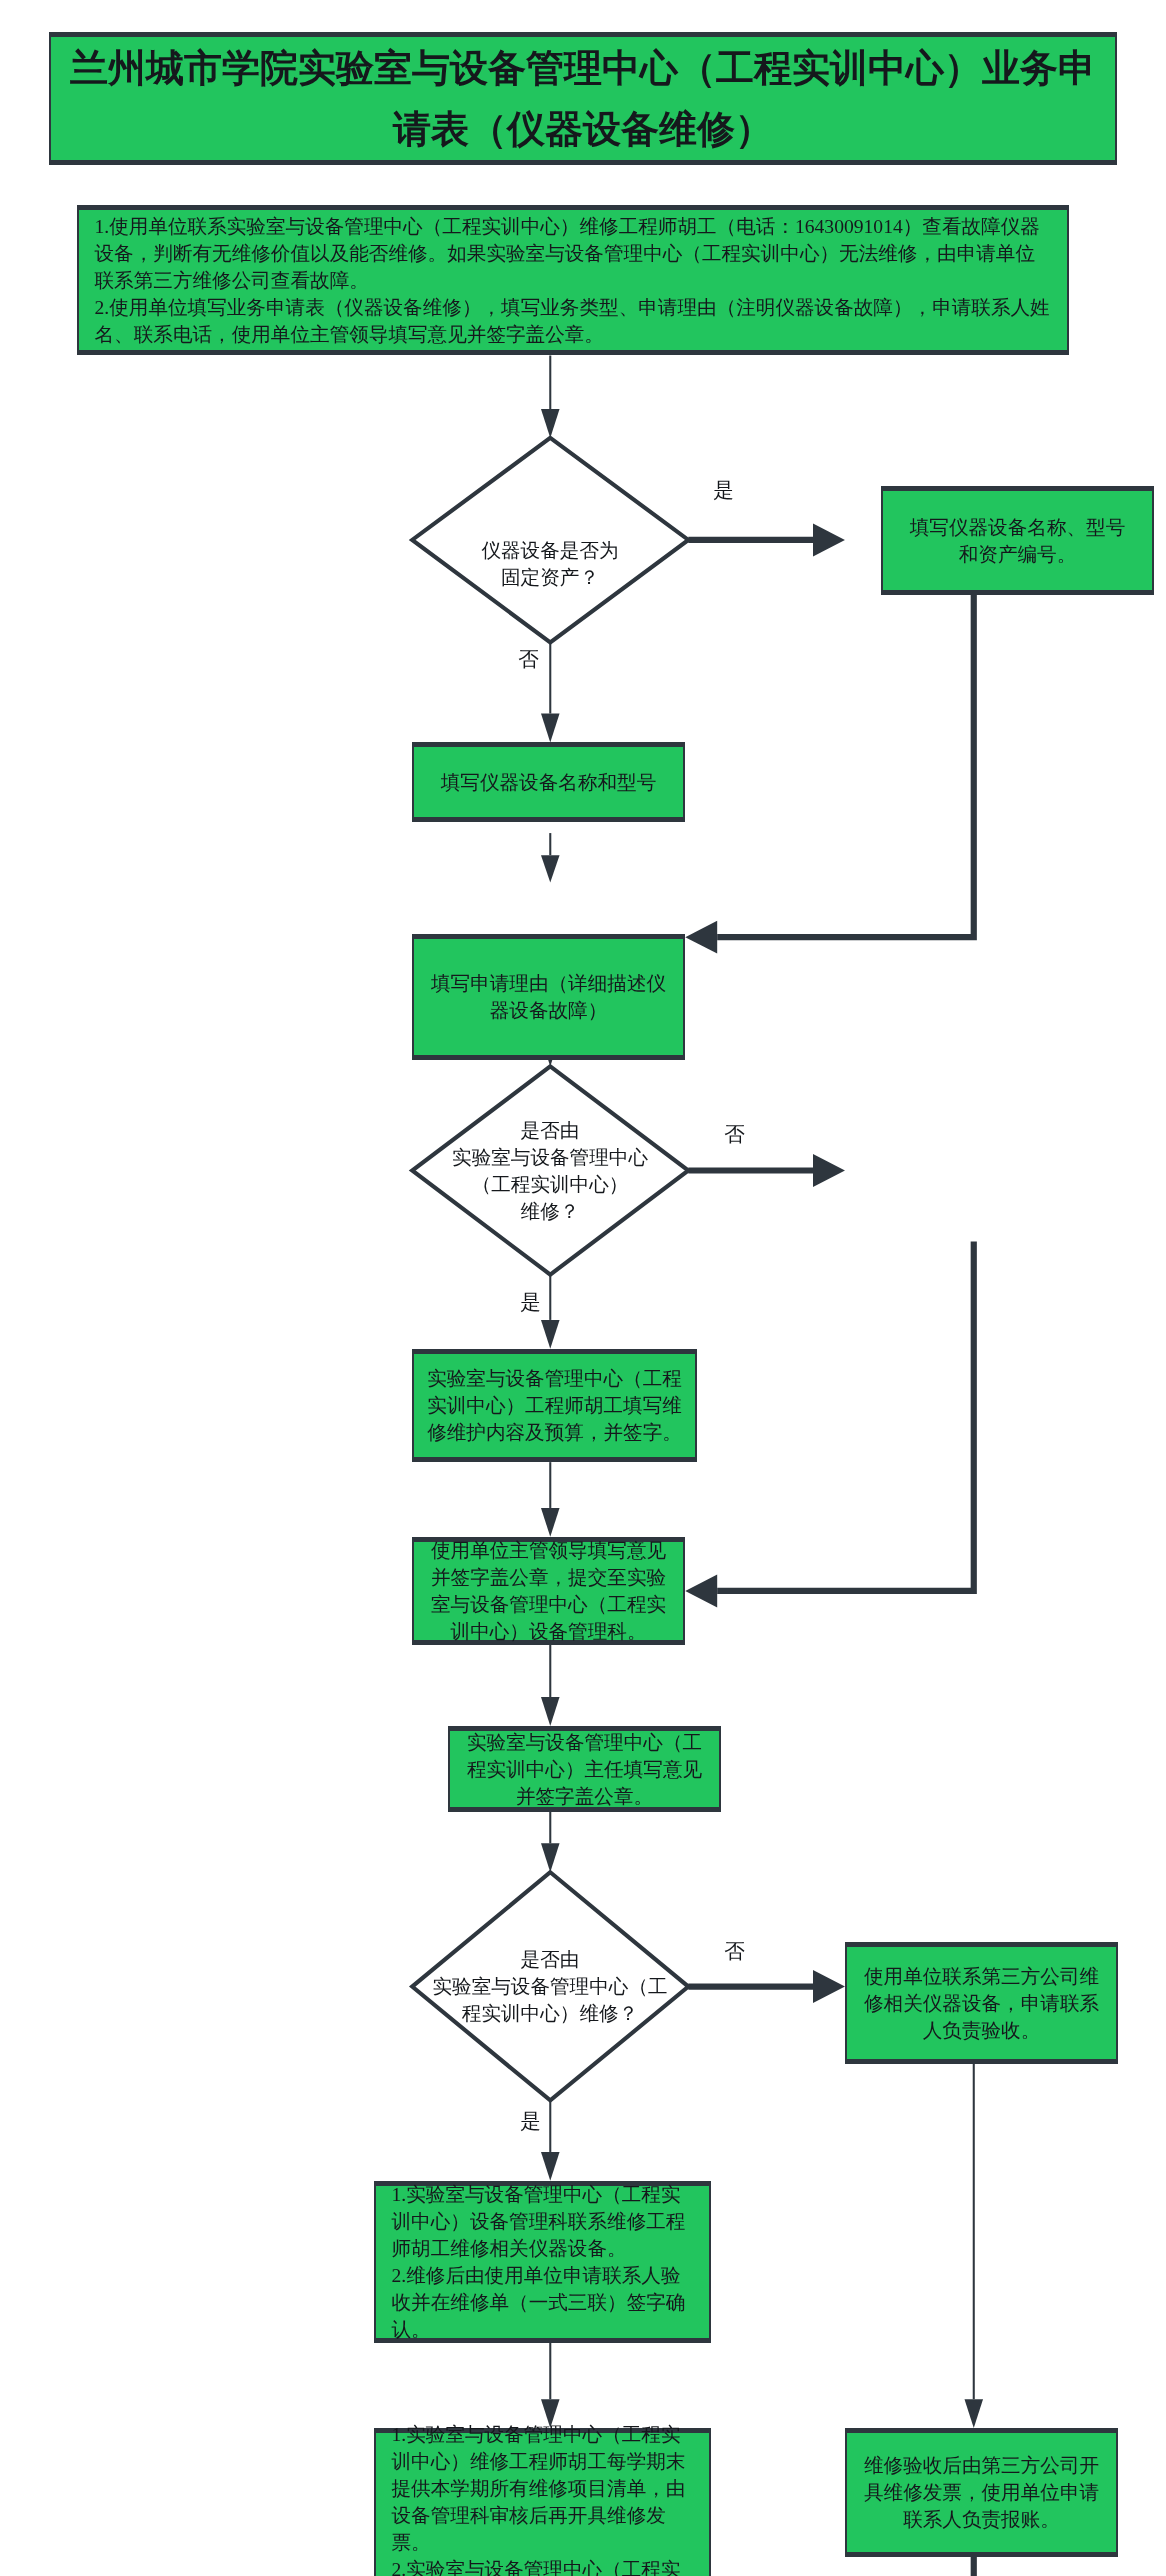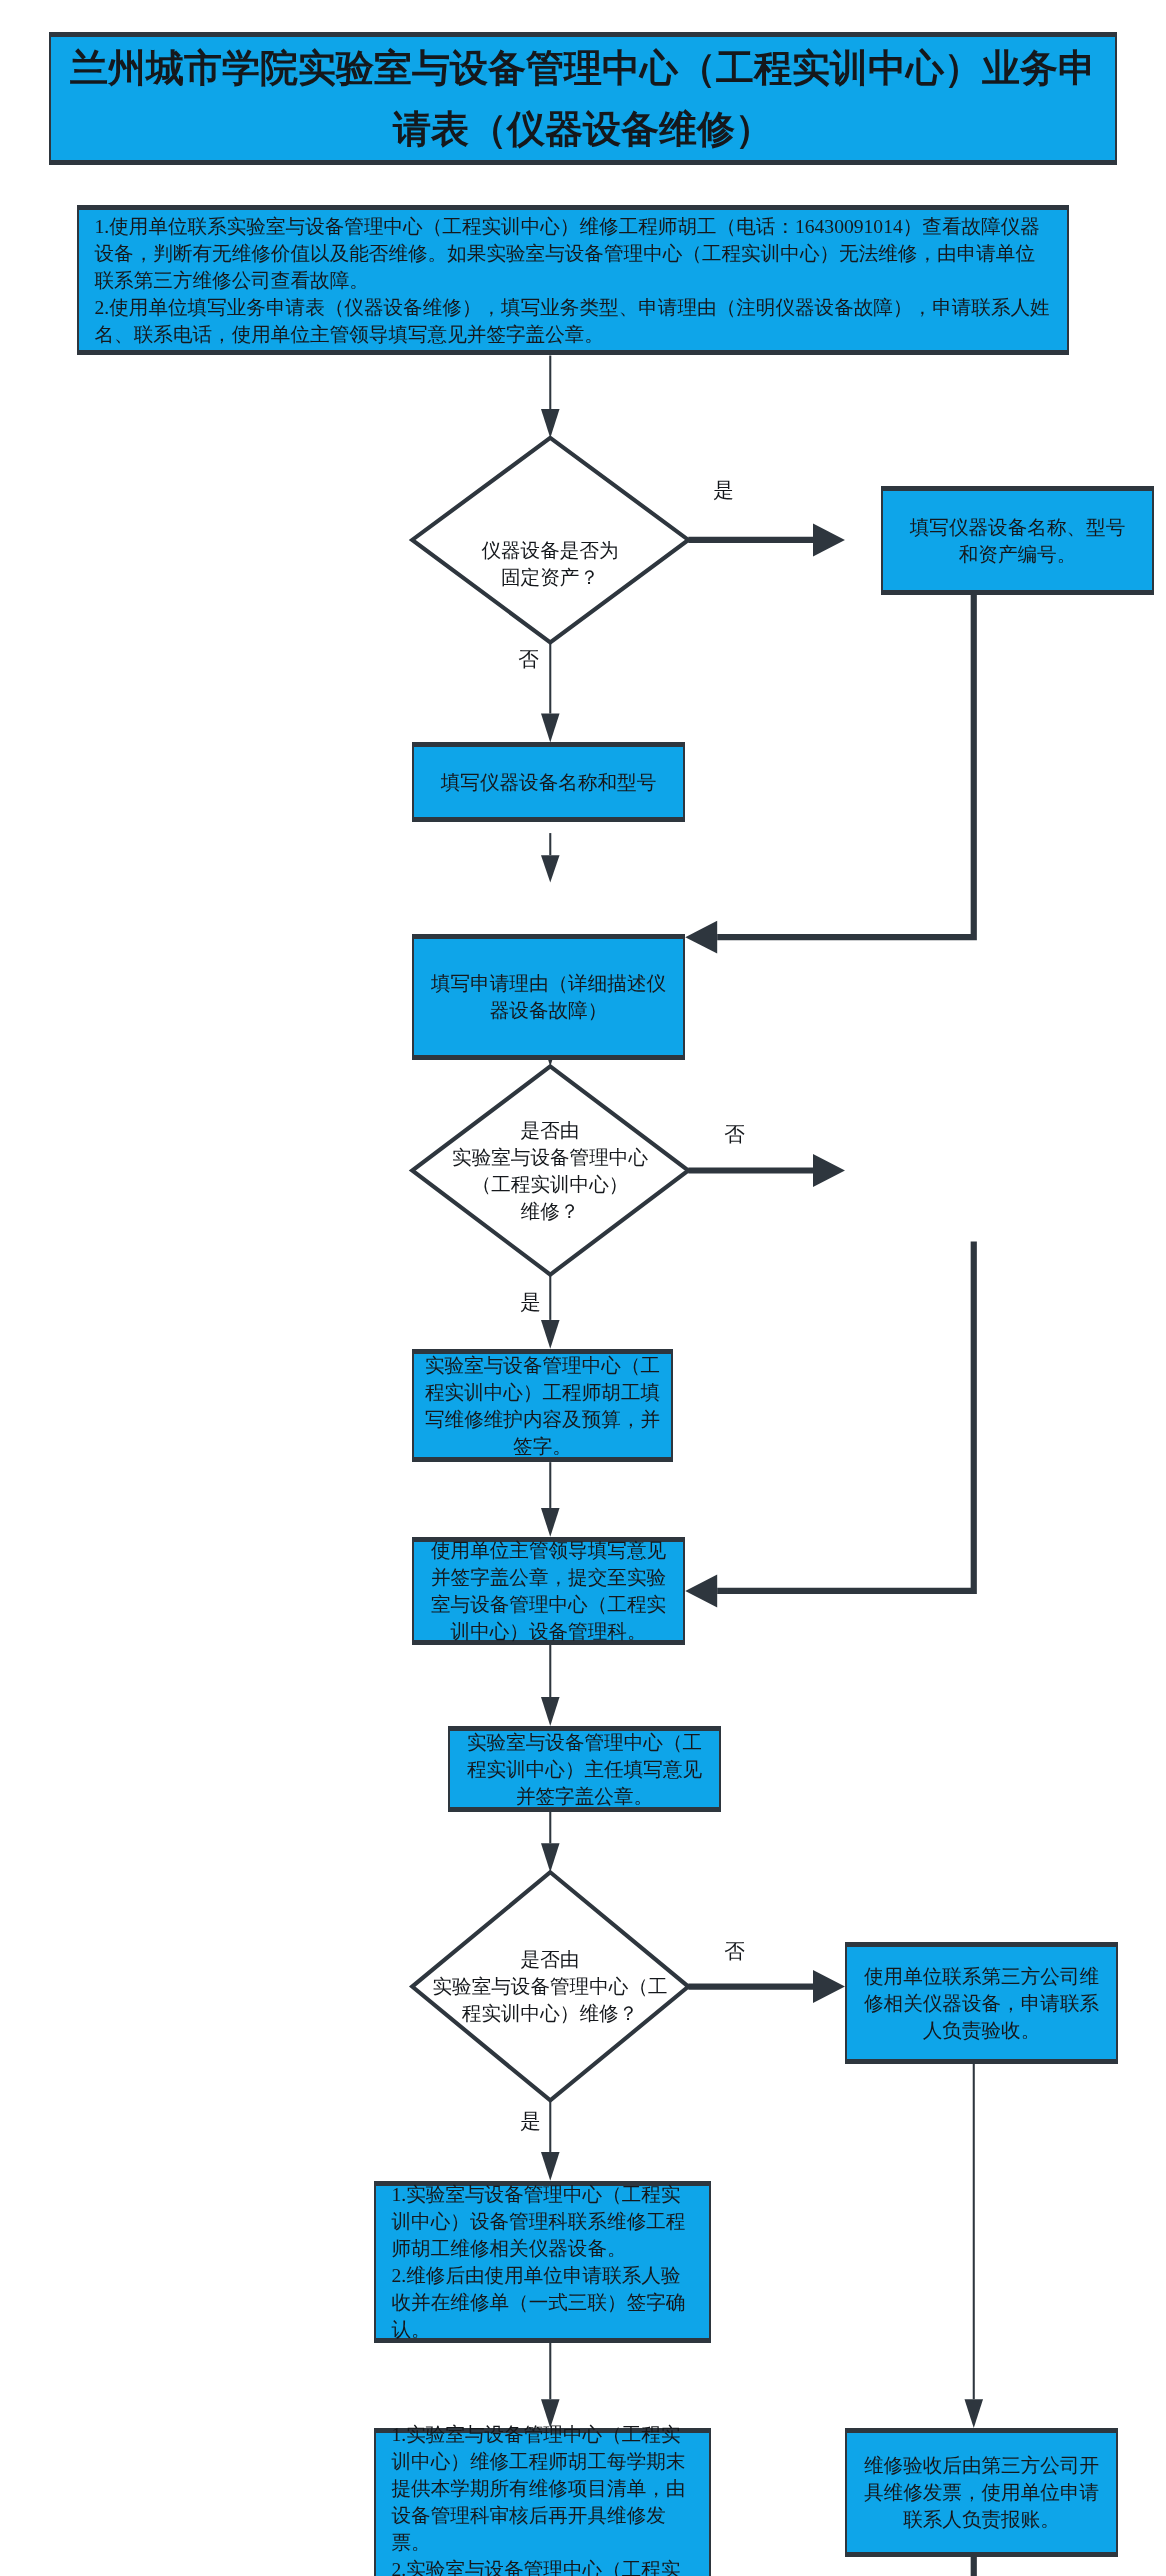--- a/index.html
+++ b/index.html
@@ -7,21 +7,21 @@
   #canvas {
     position:relative; width:1167px; height:2967px; background:var(--bg);
     font-family:"Liberation Serif","DejaVu Serif",serif; color:var(--text); overflow:hidden;
   }
   #shapes { position:absolute; left:0; top:0; z-index:1; }
   .cline { stroke:var(--stroke); stroke-width:4; fill:none; }
   .thick { stroke-width:12; }
   .chead { fill:var(--stroke); stroke:none; }
   .dshape { fill:#ffffff; stroke:var(--stroke); stroke-width:8; }
   .node {
-    position:absolute; z-index:2; box-sizing:border-box; background:#0ea5e9;
+    position:absolute; z-index:2; box-sizing:border-box; background:#22c55e;
     border:2.6px solid var(--stroke); border-top-width:5.7px; border-bottom-width:5.7px;
     display:flex; align-items:center; justify-content:center;
     font-size:19.6px; line-height:27px; color:var(--text);
   }
   .node .txt { white-space:pre-line; }
   .center { text-align:center; padding:3.1px 10.3px; }
   .listbox { text-align:left; padding:5.2px 15.5px; }
   .dtext {
     position:absolute; z-index:2; display:flex; align-items:center; justify-content:center;
     text-align:center; font-size:19.6px; line-height:27px; white-space:pre-line; background:transparent;
@@ -29,21 +29,21 @@
   .lbl { position:absolute; z-index:2; width:31px; text-align:center; font-size:20.6px; line-height:23px; }
   #title {
     left:49px; top:32px; width:1068px; height:133px;
     font-size:38px; line-height:61px; font-weight:bold; text-align:center; padding:0 9.3px;
   }
   #note1 { left:77px; top:205px; width:992px; height:150px; font-size:19.6px; line-height:27px; }
   #rbox1 { left:845px; top:486px;  width:273px; height:109px;margin-left:36px; }
   #pbox1 { left:412px;  top:742px; width:273px; height:80px; }
   #pbox2 { left:412px;  top:934px; width:273px; height:126px; }
   #rbox2 { left:845px; top:1108px; width:273px; height:134px; }
-  #pbox3 { left:412px;  top:1349px; width:261px; height:113px; }
+  #pbox3 { left:412px;  top:1349px; width:285px; height:113px; }
   #pbox4 { left:412px;  top:1537px; width:273px; height:108px; }
   #pbox5 { left:412px;  top:1726px; width:273px; height:86px;margin-left:36px; }
   #rbox3 { left:845px; top:1942px; width:273px; height:122px; }
   #pbox6 { left:374px;  top:2181px; width:337px; height:162px; }
   #pbox7 { left:374px;  top:2428px; width:337px; height:175px; }
   #rbox4 { left:845px; top:2428px; width:273px; height:129px; }
   #d1text { left:447px; top:488px;  width:206px; height:103px;align-items:flex-end; }
   #d2text { left:421px; top:1093px; width:258px; height:155px; }
   #d3text { left:421px; top:1914px; width:258px; height:144px; }
   #yes1 { left:708px; top:479px; }

